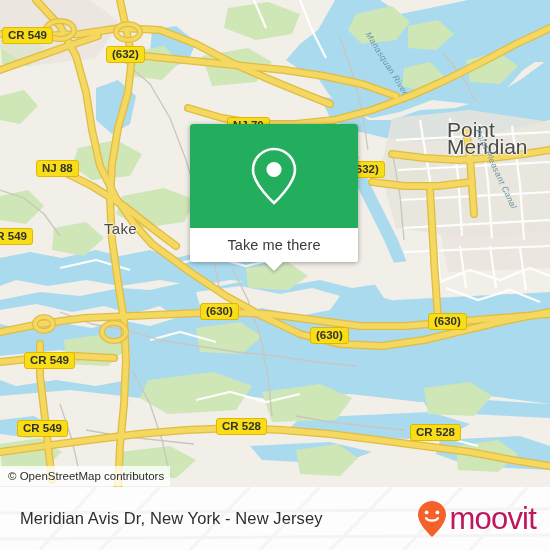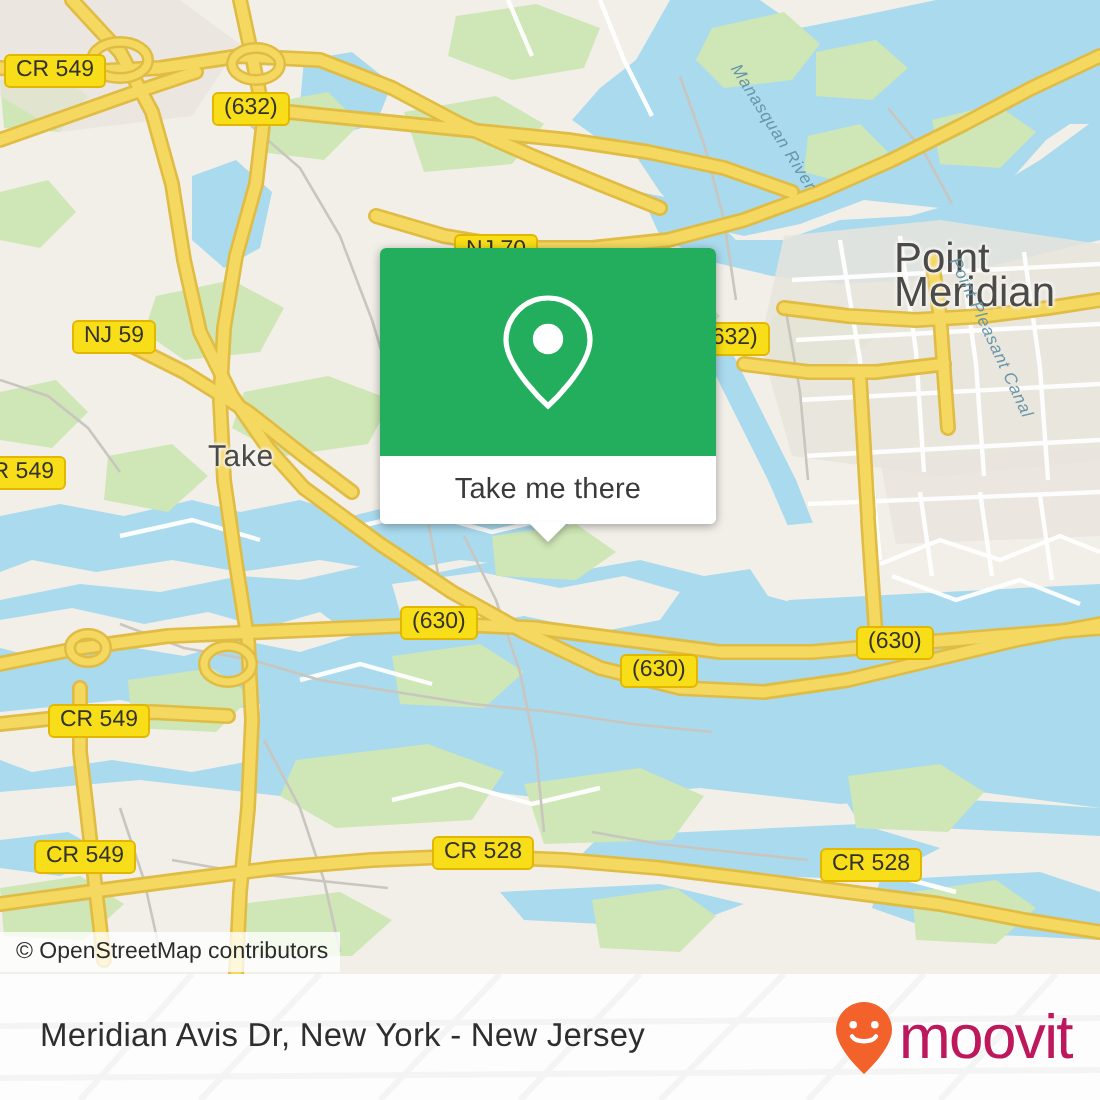--- a/index.html
+++ b/index.html
@@ -81,21 +81,21 @@
   }
 
   
   .shield {
     position: absolute;
     background: #F7DE18;
     border: 1.5px solid #E3B600;
     border-radius: 3px;
     color: #33322c;
     font-family: "Liberation Sans", sans-serif;
-    font-weight: normal;
+    font-weight: bold;
     font-size: 11.5px;
     line-height: 15px;
     height: 15px;
     padding: 0 5px;
     white-space: nowrap;
     box-sizing: content-box;
     text-align: center;
   }
 
   
@@ -404,21 +404,21 @@
     <div class="city-label" id="label-point-pleasant">
       <div>Point</div>
       <div>Meridian</div>
     </div>
 
     <div class="water-label" id="label-manasquan">Manasquan River</div>
     <div class="water-label" id="label-canal">Point Pleasant Canal</div>
 
     <div class="shield" style="left:2px;top:27px;">CR 549</div>
     <div class="shield" style="left:106px;top:46px;">(632)</div>
-    <div class="shield" style="left:36px;top:160px;">NJ 59</div>
+    <div class="shield" style="left:36px;top:160px;">NJ 88</div>
     <div class="shield" style="left:227px;top:117px;">NJ 70</div>
     <div class="shield" style="left:346px;top:161px;">(632)</div>
     <div class="shield" style="left:-18px;top:228px;">CR 549</div>
     <div class="shield" style="left:200px;top:303px;">(630)</div>
     <div class="shield" style="left:310px;top:327px;">(630)</div>
     <div class="shield" style="left:428px;top:313px;">(630)</div>
     <div class="shield" style="left:24px;top:352px;">CR 549</div>
     <div class="shield" style="left:17px;top:420px;">CR 549</div>
     <div class="shield" style="left:216px;top:418px;">CR 528</div>
     <div class="shield" style="left:410px;top:424px;">CR 528</div>

